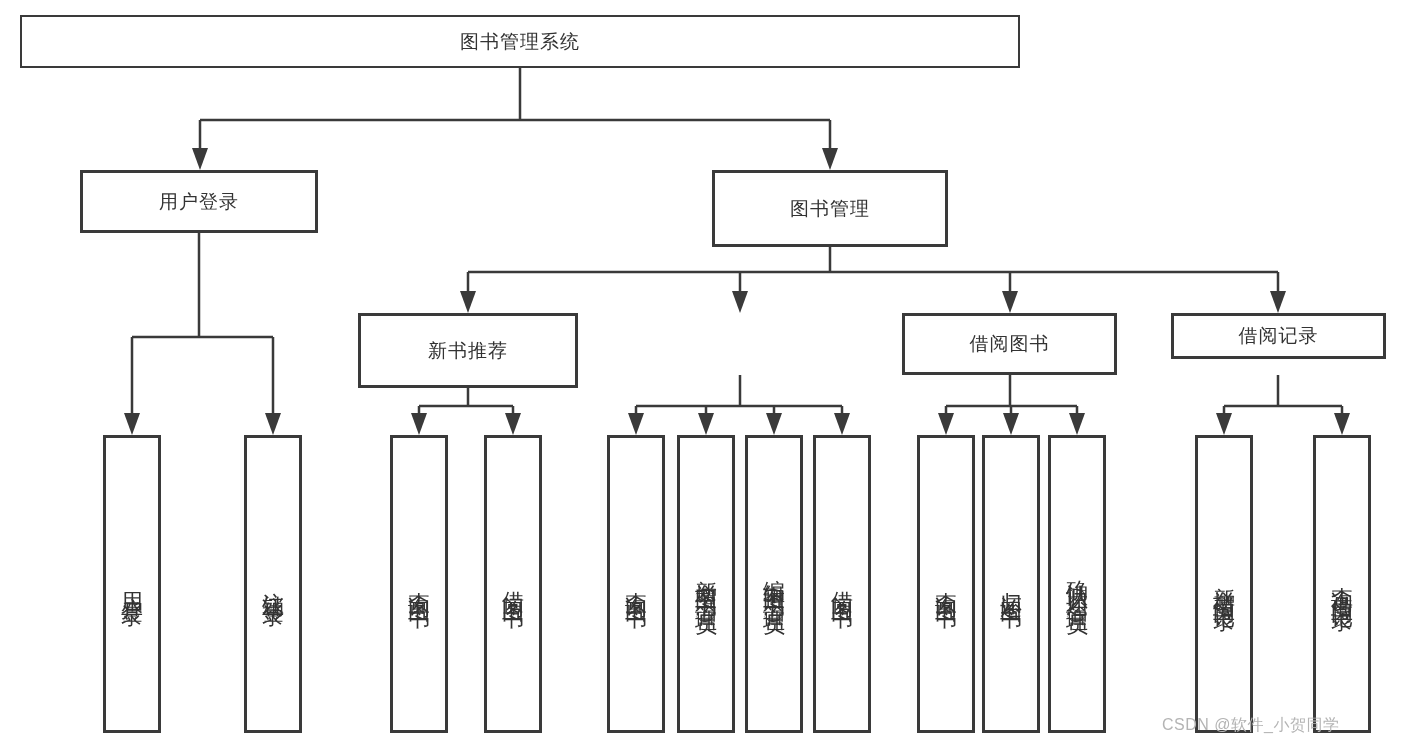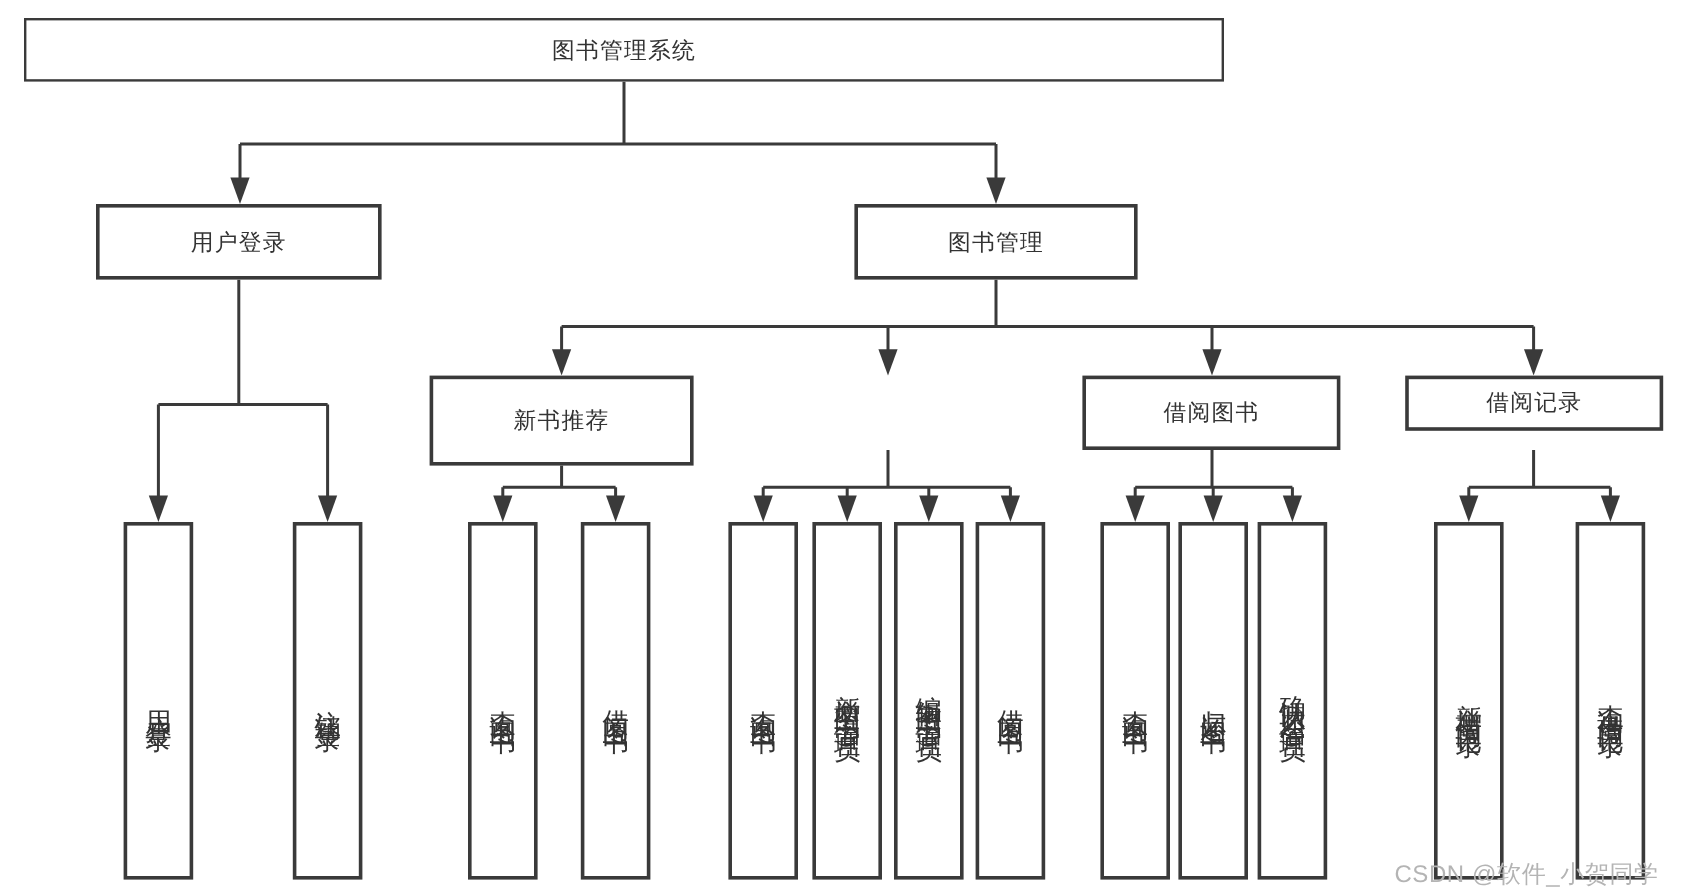--- a/index.html
+++ b/index.html
@@ -38,21 +38,21 @@
   .box.v {
     writing-mode: vertical-rl;
     text-orientation: mixed;
     font-size: 22px;
     letter-spacing: 5px;
     line-height: 1;
   }
   #watermark {
     position: absolute;
     left: 1162px; top: 715px;
-    font-size: 20px;
+    font-size: 16px;
     color: var(--watermark);
     white-space: nowrap;
     z-index: 5;
     letter-spacing: 0.5px;
   }
 </style>
 </head>
 <body>
 
 <div id="canvas">
@@ -103,21 +103,21 @@
     <g>
       <path d="M1278,375 V406 M1224,406 H1342 M1224,406 V415 M1342,406 V415"></path>
       <polygon points="1224,435 1216,413 1232,413"></polygon>
       <polygon points="1342,435 1334,413 1350,413"></polygon>
     </g>
   </svg>
 
   <div class="box root h" style="left:20px; top:15px; width:1000px; height:53px">图书管理系统</div>
 
   <div class="box h" style="left:80px; top:170px; width:238px; height:63px">用户登录</div>
-  <div class="box h" style="left:712px; top:170px; width:236px; height:63px">图书管理</div>
+  <div class="box h" style="left:712px; top:170px; width:236px; height:77px">图书管理</div>
 
   <div class="box h" style="left:358px; top:313px; width:220px; height:75px">新书推荐</div>
   <div class="box h" style="left:902px; top:313px; width:215px; height:62px">借阅图书</div>
   <div class="box h" style="left:1171px; top:313px; width:215px; height:46px">借阅记录</div>
 
   <div class="box v" style="left:103px; top:435px; width:58px; height:298px">用户登录</div>
   <div class="box v" style="left:244px; top:435px; width:58px; height:298px">注销登录</div>
 
   <div class="box v" style="left:390px; top:435px; width:58px; height:298px">查询图书</div>
   <div class="box v" style="left:484px; top:435px; width:58px; height:298px">借阅图书</div>

